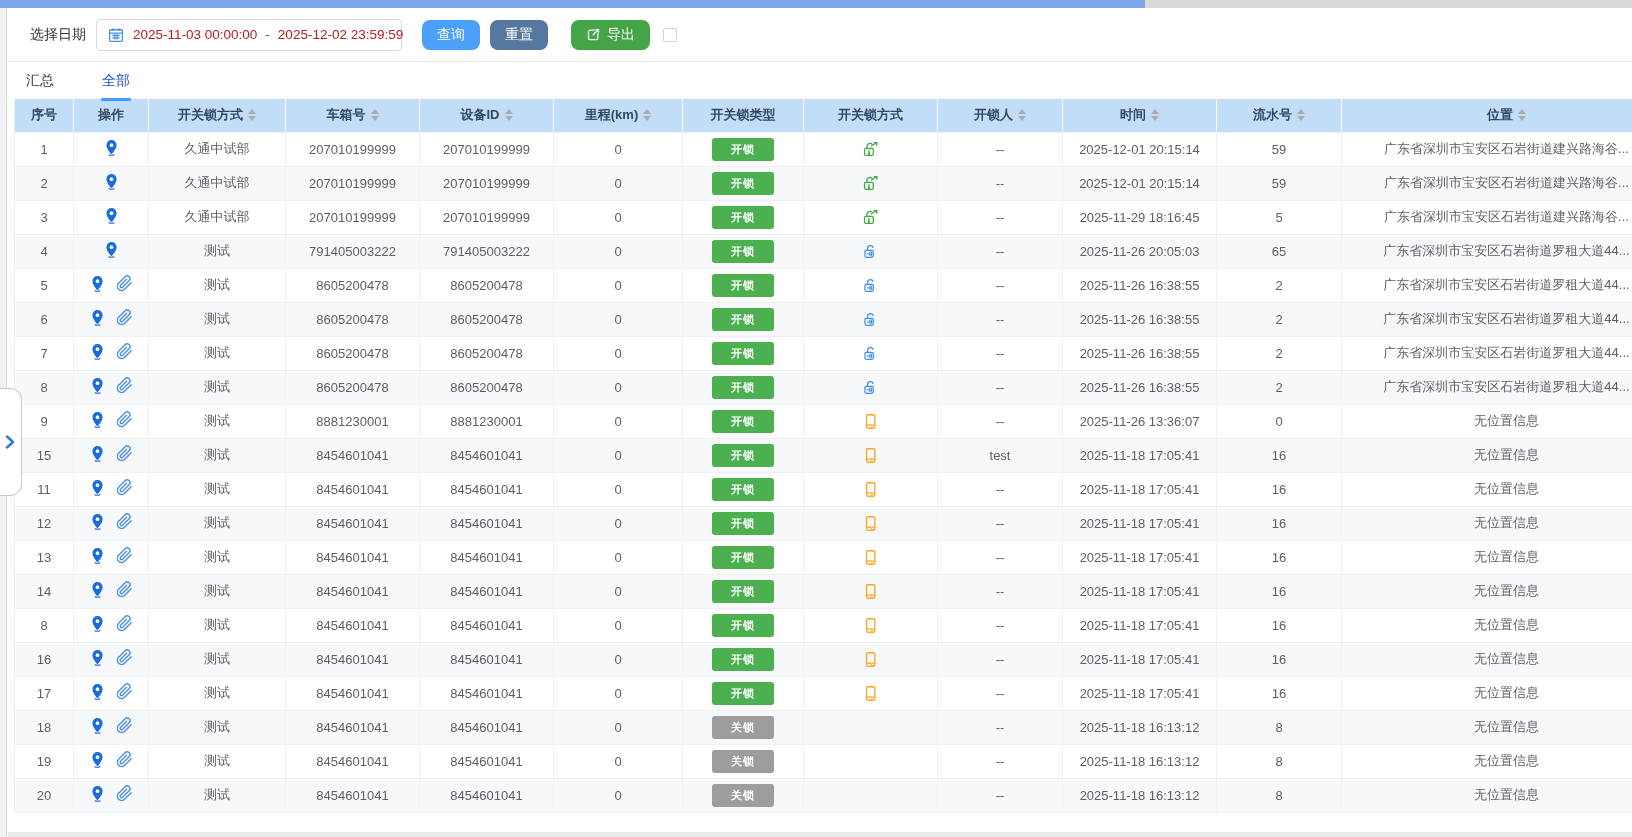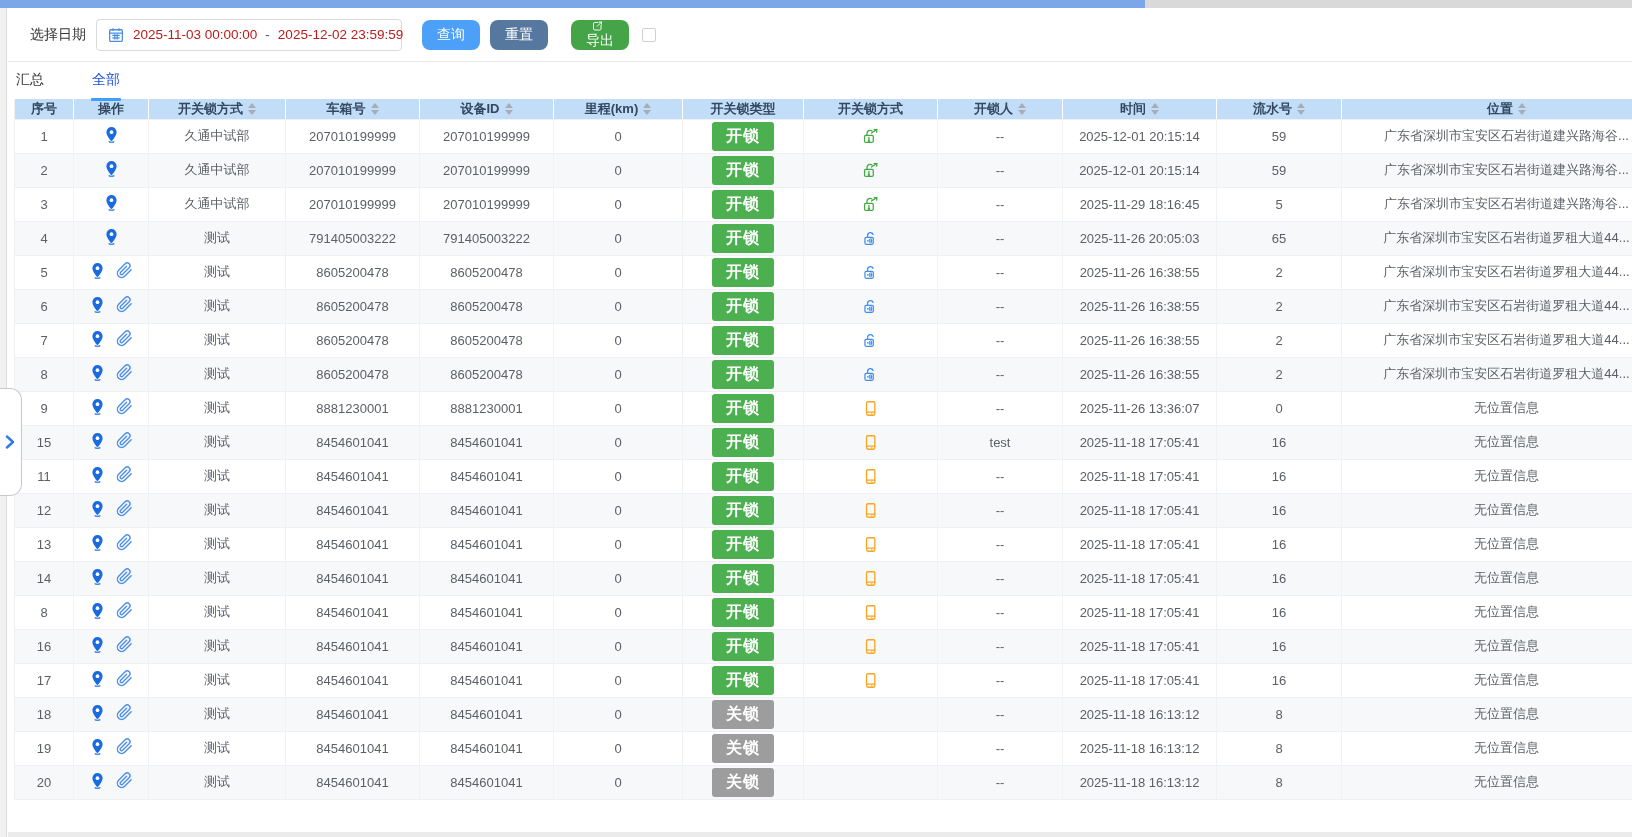--- a/index.html
+++ b/index.html
@@ -22,49 +22,49 @@
   .date-range { display:flex; align-items:center; height:32px; border:1px solid #d9d9d9; border-radius:4px;
                 padding:0 10px; background:#fff; width:306px; }
   .date-range .cal { width:18px; height:18px; margin-right:8px; flex:none; }
   .date-text { font-size:13.5px; color:#b91c1c; white-space:nowrap; }
   .date-sep { font-size:13.5px; color:#555; margin:0 8px; }
   .btn { height:30px; border:none; border-radius:8px; color:#fff; font-size:14px; cursor:pointer;
          display:inline-flex; align-items:center; justify-content:center; padding:0 15px;
          font-family:inherit; }
   .btn-query { margin-left:20px; }
   .btn-reset { margin-left:10px; }
-  .btn-export { margin-left:23px;flex-direction:column; }
+  .btn-export { margin-left:23px; }
   .btn-export svg { width:15px; height:15px; margin-right:6px; }
   .checkbox { width:14px; height:14px; border:1px solid #ccd0d9; border-radius:2px; background:#fff; margin-left:13px; display:inline-block; }
 
   
-  .tabs { height:37px; display:flex; padding-left:6px; }
+  .tabs { height:37px; display:flex; align-items:center; padding-left:16px; }
   .tab { font-size:14px; color:#303133; margin-right:44px; position:relative; cursor:pointer; padding:9px 2px; }
   .tab.active { color:#1d4ed8; }
   .tab.active::after { content:""; position:absolute; left:50%; transform:translateX(-50%);
                        bottom:-2px; width:30px; height:3px; background:#409eff; border-radius:1px; }
 
   
   .table-wrap { margin-left:6px; overflow:hidden; }
   table { border-collapse:collapse; table-layout:fixed; }
-  th { height:20px; background:#c2ddf8; color:#33475f; font-size:13px; font-weight:bold;
+  th { height:33px; background:#c2ddf8; color:#33475f; font-size:13px; font-weight:bold;
        border-right:1px solid #ffffff; border-bottom:1px solid #eef1f6; white-space:nowrap; }
   th .th-inner { display:flex; align-items:center; justify-content:center; gap:5px; }
   td { height:34px; text-align:center; font-size:13px; color:#5c6066; border-bottom:1px solid #eef0f4;
        border-right:1px solid #f0f2f6; white-space:nowrap; overflow:hidden; background:#fff; }
   tr:nth-child(even) td { background:#f7f8fa; }
   td.first, th.first { border-left:1px solid #eef0f4; }
 
   .sort { display:inline-flex; flex-direction:column; gap:2px; }
   .sort i { display:block; width:0; height:0; border-left:4px solid transparent; border-right:4px solid transparent; }
   .sort .up { border-bottom:5px solid #a8adb5; }
   .sort .dn { border-top:5px solid #a8adb5; }
 
   .badge { display:inline-block; min-width:62px; padding:4px 0; border-radius:3px; color:#fff;
-           font-size:16px; font-weight:bold; letter-spacing:1px; }
+           font-size:11px; font-weight:bold; letter-spacing:1px; }
 
   .ops { display:inline-flex; align-items:center; gap:10px; }
   .icon16 { width:17px; height:17px; display:inline-block; vertical-align:middle; }
   .icon19 { width:19px; height:19px; display:inline-block; vertical-align:middle; }
 
   
   .expander { position:absolute; left:-1px; top:388px; width:23px; height:108px; background:#fff;
               border:1px solid #c9c9c9; border-left:none; border-radius:0 12px 12px 0;
               display:flex; align-items:center; justify-content:center; cursor:pointer; }
   .expander svg { width:12px; height:14px; }

